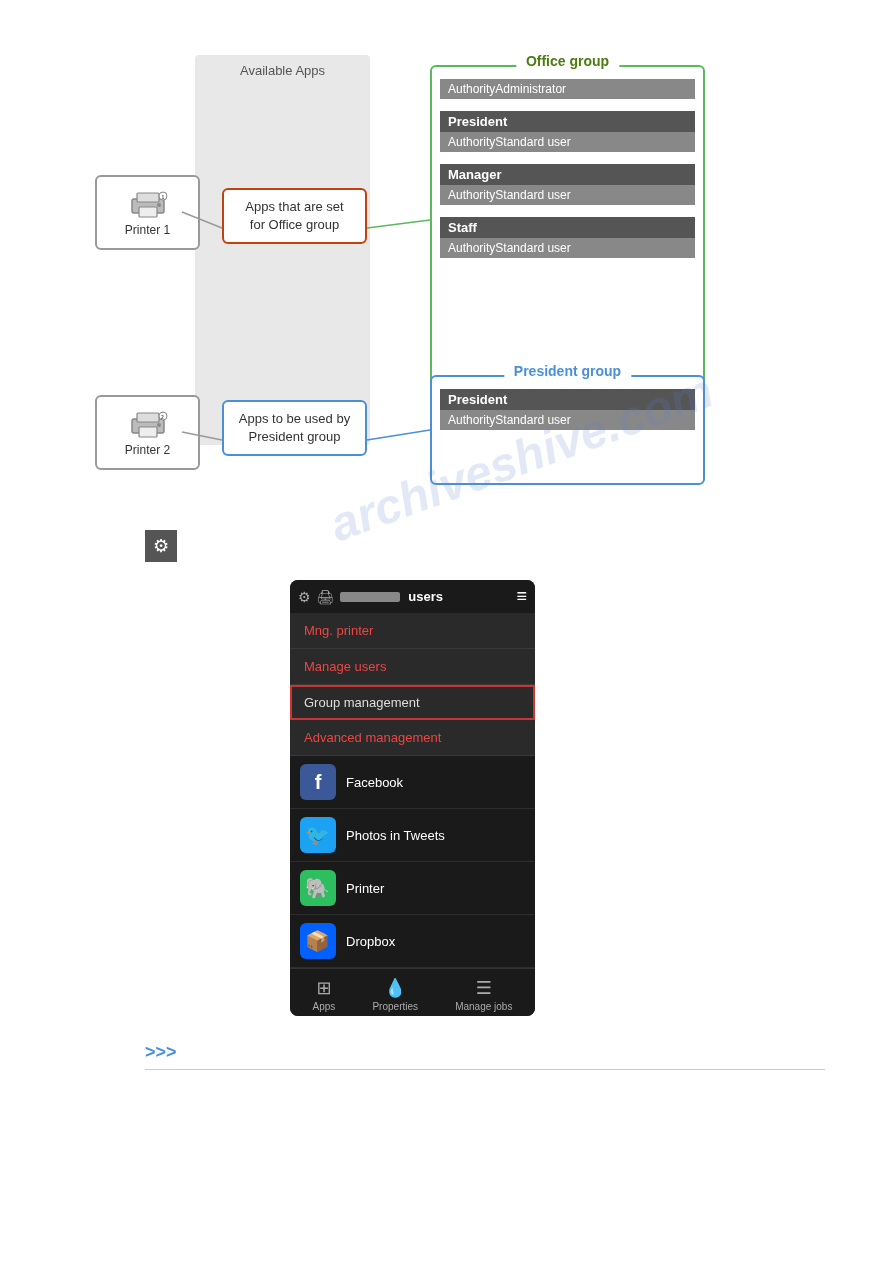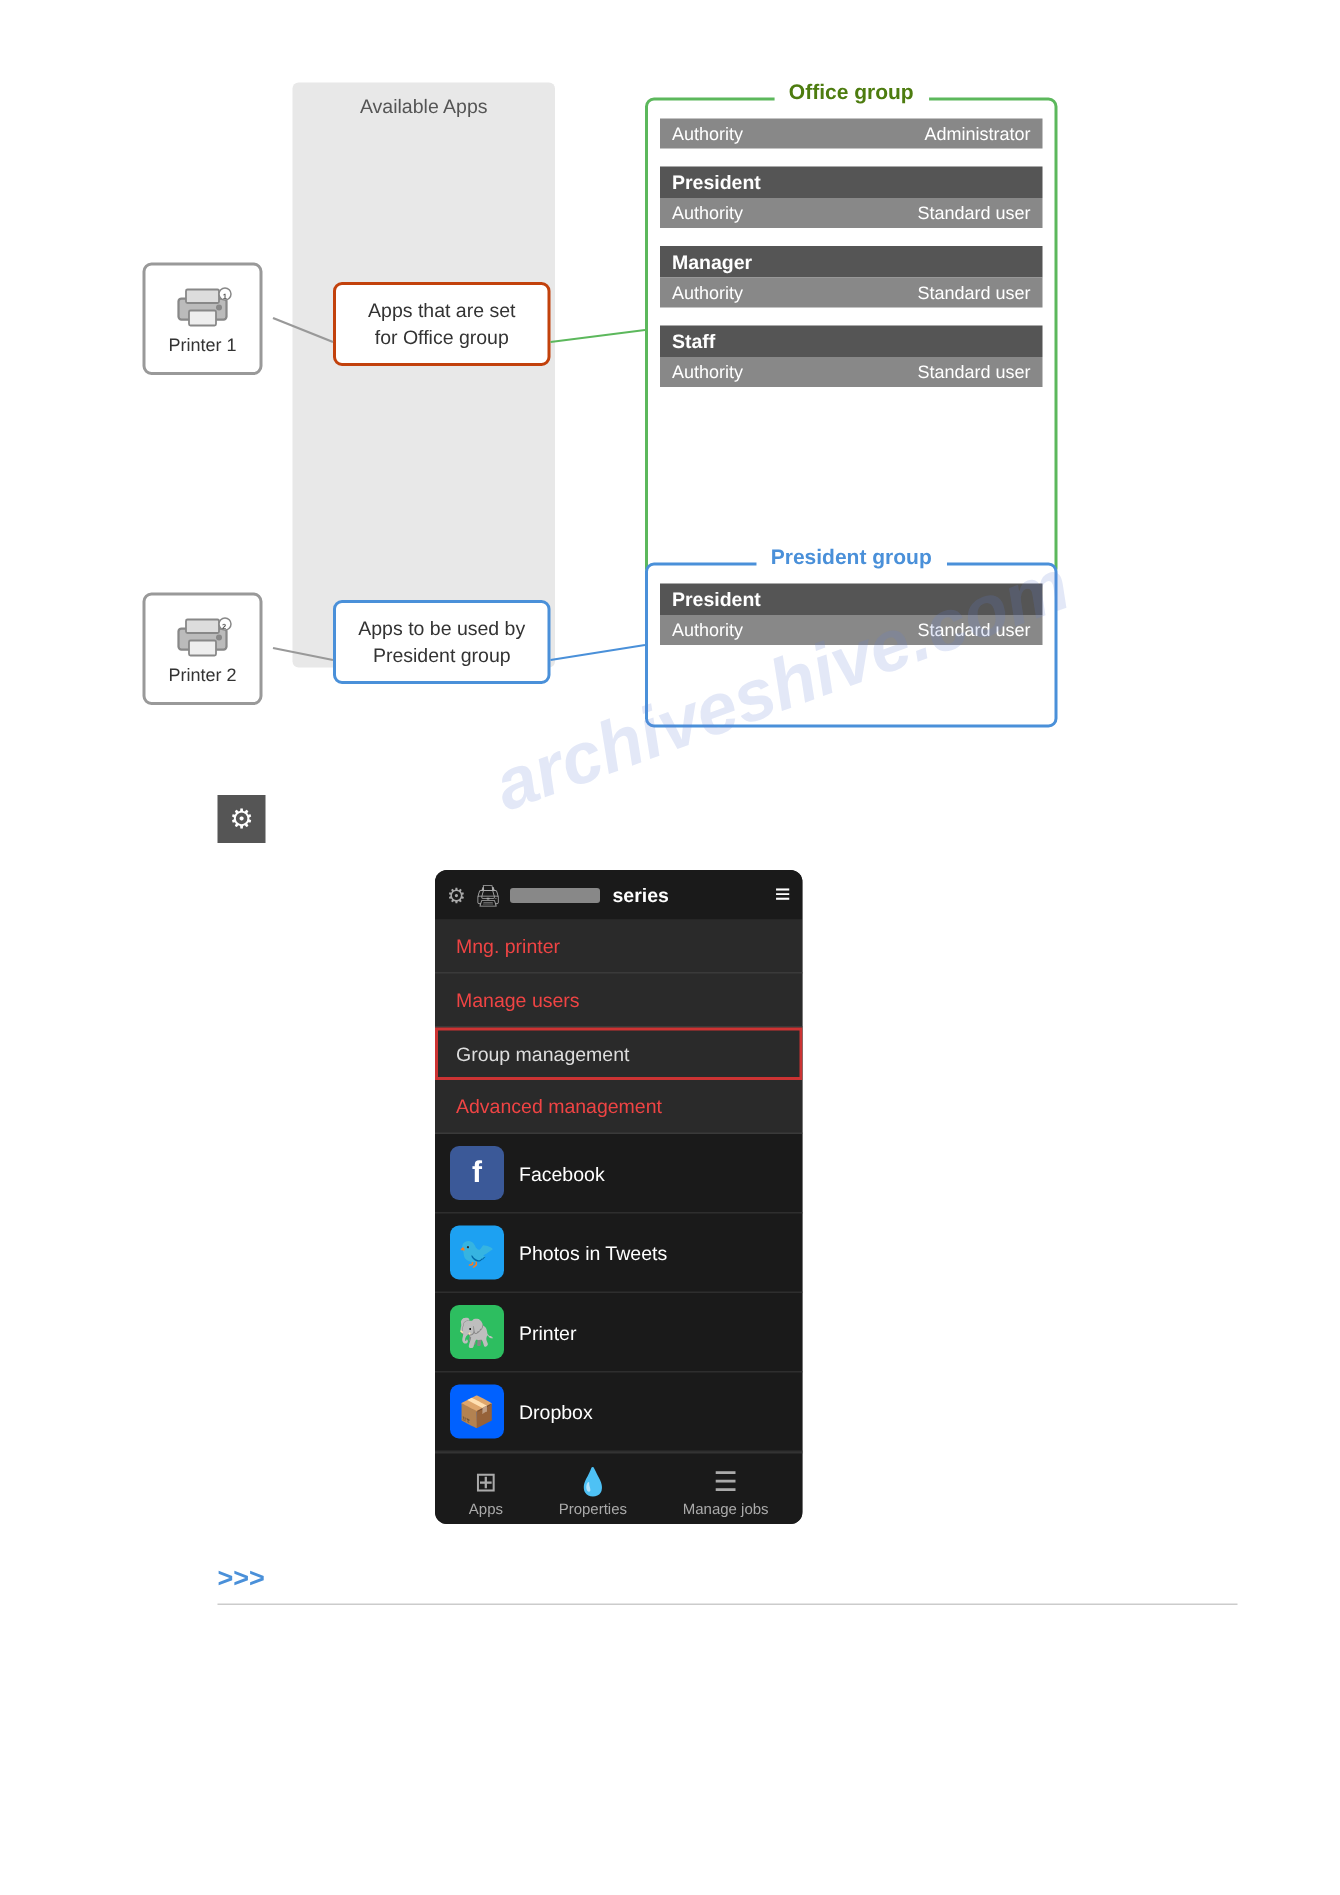--- a/index.html
+++ b/index.html
@@ -34,21 +34,21 @@
     .available-apps-label {
       text-align: center;
       font-size: 13px;
       color: #555;
       padding: 8px 0 6px;
     }
 
     
     .printer-box {
       position: absolute;
-      width: 80px;
+      width: 105px;
       height: 75px;
       border: 2px solid #999;
       border-radius: 6px;
       display: flex;
       flex-direction: column;
       align-items: center;
       justify-content: center;
       background: #fff;
     }
     .printer-box-1 { left: 95px; top: 175px; }
@@ -138,21 +138,21 @@
       font-size: 13px;
       font-weight: bold;
       padding: 3px 8px;
     }
     .role-authority-row {
       background: #888;
       color: #fff;
       font-size: 12px;
       padding: 3px 8px;
       display: flex;
-      justify-content: space-between;
+      justify-content: flex-start;
     }
     .role-authority-value {
       color: #fff;
     }
 
     
     .gear-section {
       position: relative;
       padding: 10px 20px 10px 145px;
     }
@@ -433,21 +433,21 @@
     <span class="gear-symbol">⚙</span>
   </div>
 </div>
 
 <div class="phone-screenshot" style="margin-left:145px;">
 
   <div class="phone-header">
     <span class="phone-gear-icon">⚙</span>
     <span class="phone-printer-icon">🖨</span>
     <span class="phone-title-redacted"></span>
-    <span class="phone-series-text">series</span>
+    <span class="phone-series-text">users</span>
     <span class="phone-menu-icon">≡</span>
   </div>
 
   <div class="phone-menu">
     <div class="phone-menu-item">Mng. printer</div>
     <div class="phone-menu-item">Manage users</div>
     <div class="phone-menu-item highlighted">Group management</div>
     <div class="phone-menu-item">Advanced management</div>
   </div>
 

